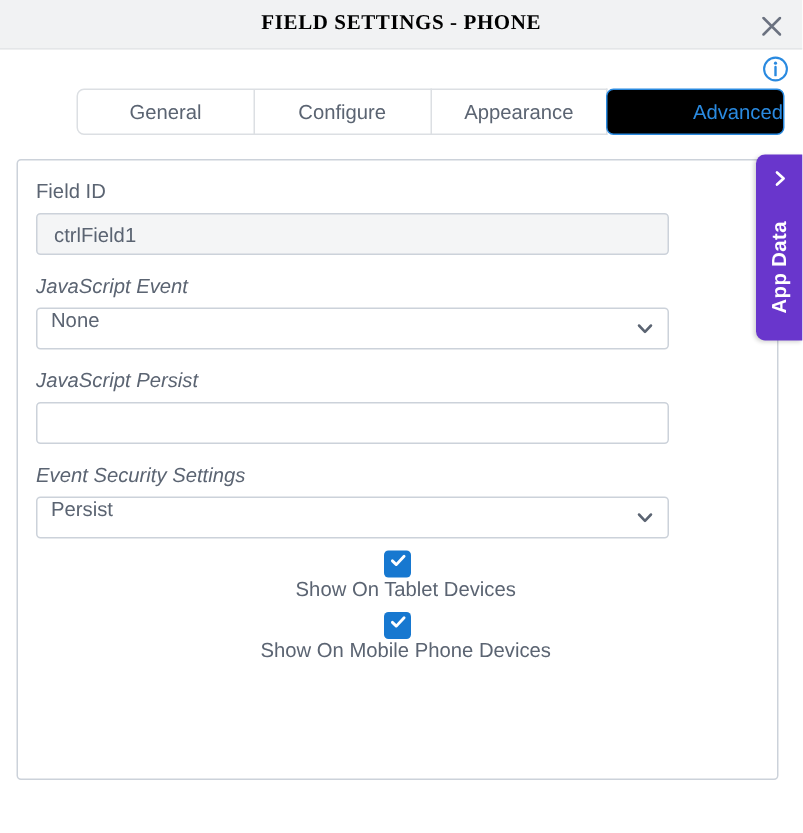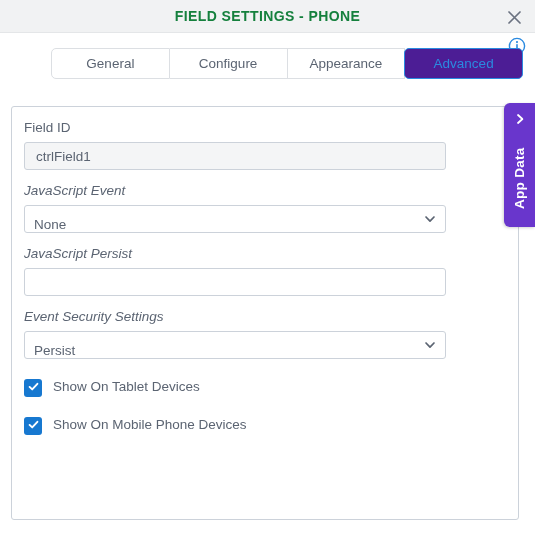--- a/index.html
+++ b/index.html
@@ -26,21 +26,22 @@
     box-sizing: border-box;
   }
   .titlebar-text {
     position: absolute;
     left: 0; right: 0;
     top: 8px;
     text-align: center;
     font-size: 14px;
     font-weight: bold;
     letter-spacing: 0.4px;
-    color: #15803d;
+    color: #000000;
+    font-family: Liberation Serif, serif;
   }
   .close-btn {
     position: absolute;
     right: 9px;
     top: 5px;
     width: 24px;
     height: 24px;
     display: flex;
     align-items: center;
     justify-content: center;
@@ -57,21 +58,21 @@
     width: 18px;
     height: 18px;
     cursor: pointer;
   }
   .info-icon svg { display: block; }
 
   
   .tabstrip {
     position: absolute;
     left: 11px;
-    top: 48px;
+    top: 59px;
     width: 512px;
     height: 31px;
     display: flex;
     box-sizing: border-box;
     padding-left: 40px;
   }
   .tab {
     flex: 1 1 0;
     height: 31px;
     box-sizing: border-box;
@@ -89,26 +90,27 @@
   .tab:first-child {
     border-left: 1px solid #dcdfe3;
     border-top-left-radius: 5px;
     border-bottom-left-radius: 5px;
   }
   .tab:last-child {
     border-top-right-radius: 5px;
     border-bottom-right-radius: 5px;
   }
   .tab.active {
-    background: #4c1d95;
+    background: #000000;
     border: 1px solid #2a8ae0;
     color: #2a8ae0;
     border-radius: 5px;
     margin-left: -1px;
     z-index: 2;
+    justify-content: flex-end;
   }
 
   
   .panel {
     position: absolute;
     left: 11px;
     top: 106px;
     width: 508px;
     height: 414px;
     box-sizing: border-box;
@@ -149,44 +151,45 @@
 
   .select-box {
     position: relative;
     width: 422px;
     height: 28px;
     box-sizing: border-box;
     border: 1px solid #ccd2da;
     border-radius: 3px;
     background: #ffffff;
     display: flex;
-    align-items: flex-end;
+    align-items: flex-start;
     padding: 0 9px;
     font-size: 13.5px;
     color: #5b6472;
     cursor: pointer;
   }
   .select-caret {
     position: absolute;
     right: 9px;
     top: 50%;
     transform: translateY(-50%);
     width: 12px;
     height: 12px;
     display: flex;
     align-items: center;
     justify-content: center;
   }
 
   
   .checkrow {
     display: flex;
-    align-items: flex-start;
-    margin-top: 20px;
-    cursor: pointer;
+    align-items: center;
+    margin-top: 8px;
+    cursor: pointer;
+    flex-direction: column;
   }
   .checkrow:first-of-type { margin-top: 14px; }
   .checkbox {
     width: 18px;
     height: 18px;
     border-radius: 3px;
     background: #1778d0;
     display: flex;
     align-items: center;
     justify-content: center;

